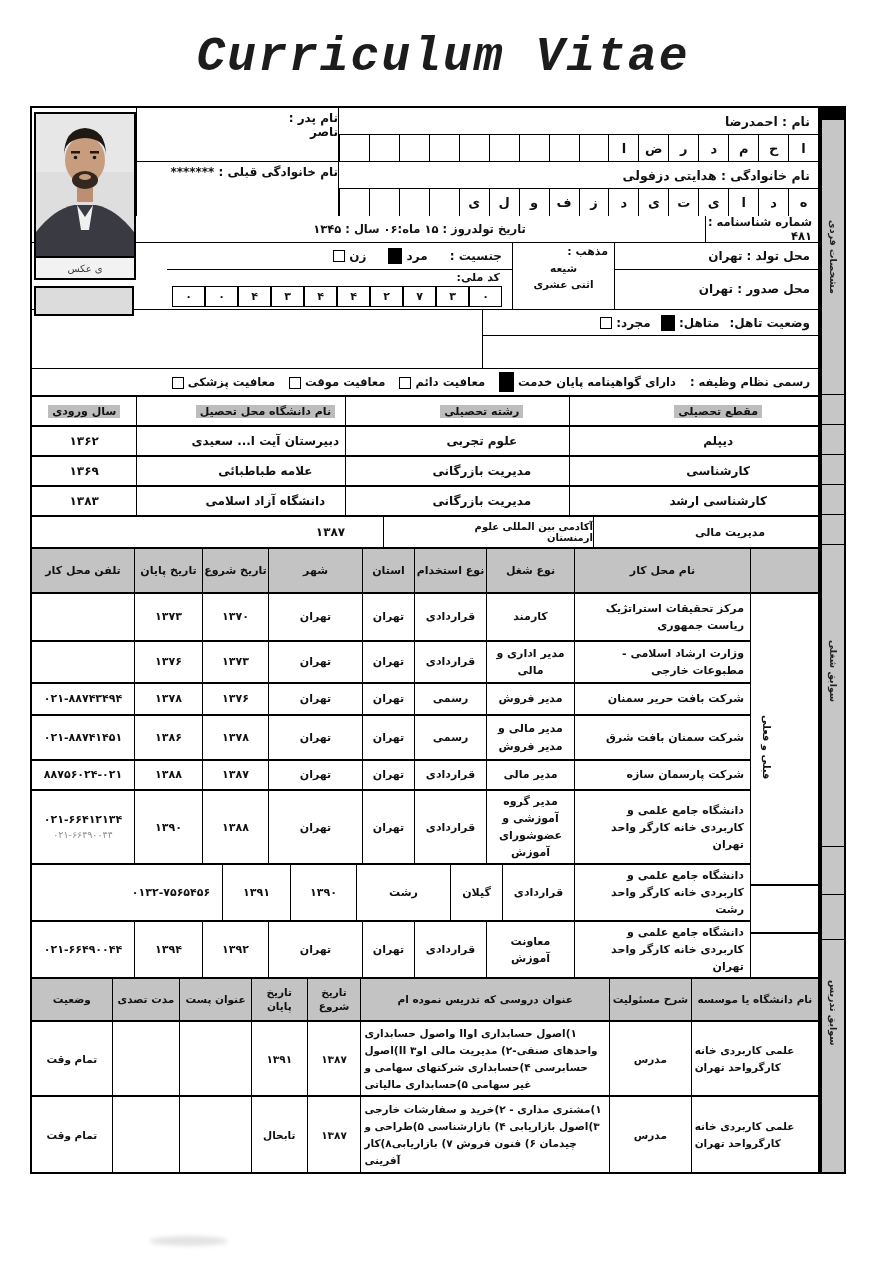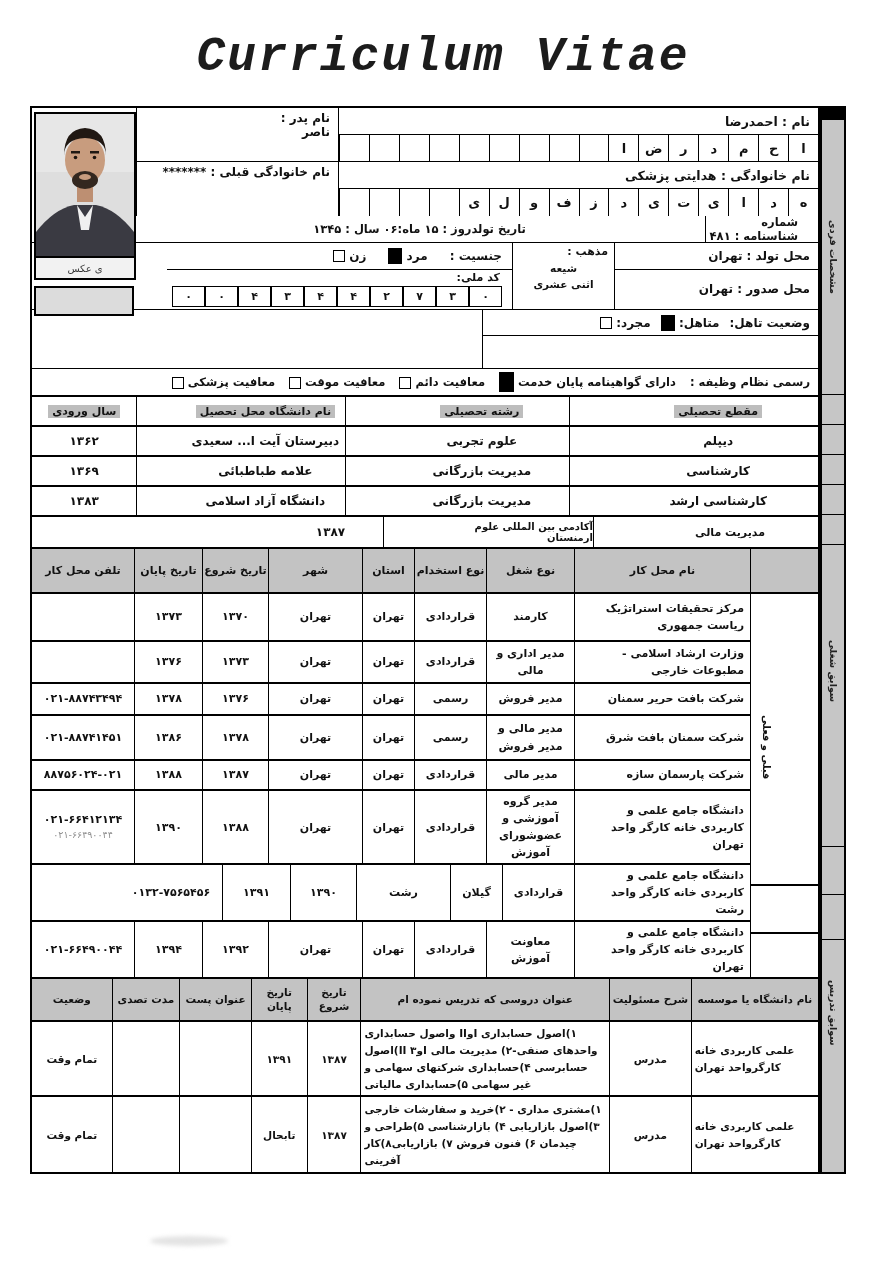--- a/index.html
+++ b/index.html
@@ -18,26 +18,26 @@
 
   
   .personal { position:relative; }
   .p-top { display:flex; height:108px; }
   .p-names { width:480px; display:flex; flex-direction:column; border-left:1px solid #000; }
   .p-names .trow { height:27px; padding:0 8px; font-weight:bold; font-size:12.5px; display:flex; align-items:center; border-bottom:1px solid #000; }
   .boxrow { height:27px; display:flex; direction:rtl; border-bottom:1px solid #000; }
   .boxrow:last-child { border-bottom:none; }
   .box-cell { width:30px; height:100%; border-left:1px solid #000; display:flex; align-items:center; justify-content:center; font-weight:bold; font-size:13px; }
   .p-father { width:205px; display:flex; flex-direction:column; border-left:1px solid #000; }
-  .p-father .fcell { height:68px; padding:3px 8px; font-weight:bold; font-size:12px; border-bottom:1px solid #000; }
+  .p-father .fcell { height:68px; padding:3px 0; font-weight:bold; font-size:12px; border-bottom:1px solid #000; }
   .p-father .fcell:last-child { border-bottom:none; }
   .p-photo-zone { width:105px; }
 
   .p-r5 { display:flex; height:27px; border-bottom:1px solid #000; }
-  .p-id { width:113px; padding-right:20px; font-weight:bold; font-size:11.5px; display:flex; align-items:center; border-left:1px solid #000; }
+  .p-id { width:113px; padding-right:6px; font-weight:bold; font-size:11.5px; display:flex; align-items:center; border-left:1px solid #000; }
   .p-birth { width:572px; border-left:1px solid #000; display:flex; align-items:center; justify-content:center; font-weight:bold; font-size:11.5px; }
 
   .p-r678 { display:flex; height:67px; border-bottom:1px solid #000; }
   .p-colA { width:204px; border-left:1px solid #000; display:flex; flex-direction:column; }
   .p-colA .arow1 { height:27px; border-bottom:1px solid #000; padding-right:8px; display:flex; align-items:center; font-weight:bold; font-size:12px; }
   .p-colA .arow2 { height:40px; padding-right:8px; display:flex; align-items:center; font-weight:bold; font-size:12px; }
   .p-colB { width:102px; border-left:1px solid #000; padding:2px 6px; font-weight:bold; }
   .p-colB .rel-label { font-size:11px; text-align:right; }
   .p-colB .rel-val { font-size:10.5px; text-align:center; margin-top:3px; line-height:1.5; }
   .p-colC { width:345px; display:flex; flex-direction:column; }
@@ -141,21 +141,21 @@
               <span class="box-cell"></span>
               <span class="box-cell"></span>
               <span class="box-cell"></span>
               <span class="box-cell"></span>
               <span class="box-cell"></span>
               <span class="box-cell"></span>
               <span class="box-cell"></span>
               <span class="box-cell"></span>
               <span class="box-cell"></span>
             </div>
-          <div class="trow">نام خانوادگی : هدایتی پزشکی</div>
+          <div class="trow">نام خانوادگی : هدایتی دزفولی</div>
           <div class="boxrow">
               <span class="box-cell">ه</span>
               <span class="box-cell">د</span>
               <span class="box-cell">ا</span>
               <span class="box-cell">ی</span>
               <span class="box-cell">ت</span>
               <span class="box-cell">ی</span>
               <span class="box-cell">د</span>
               <span class="box-cell">ز</span>
               <span class="box-cell">ف</span>

